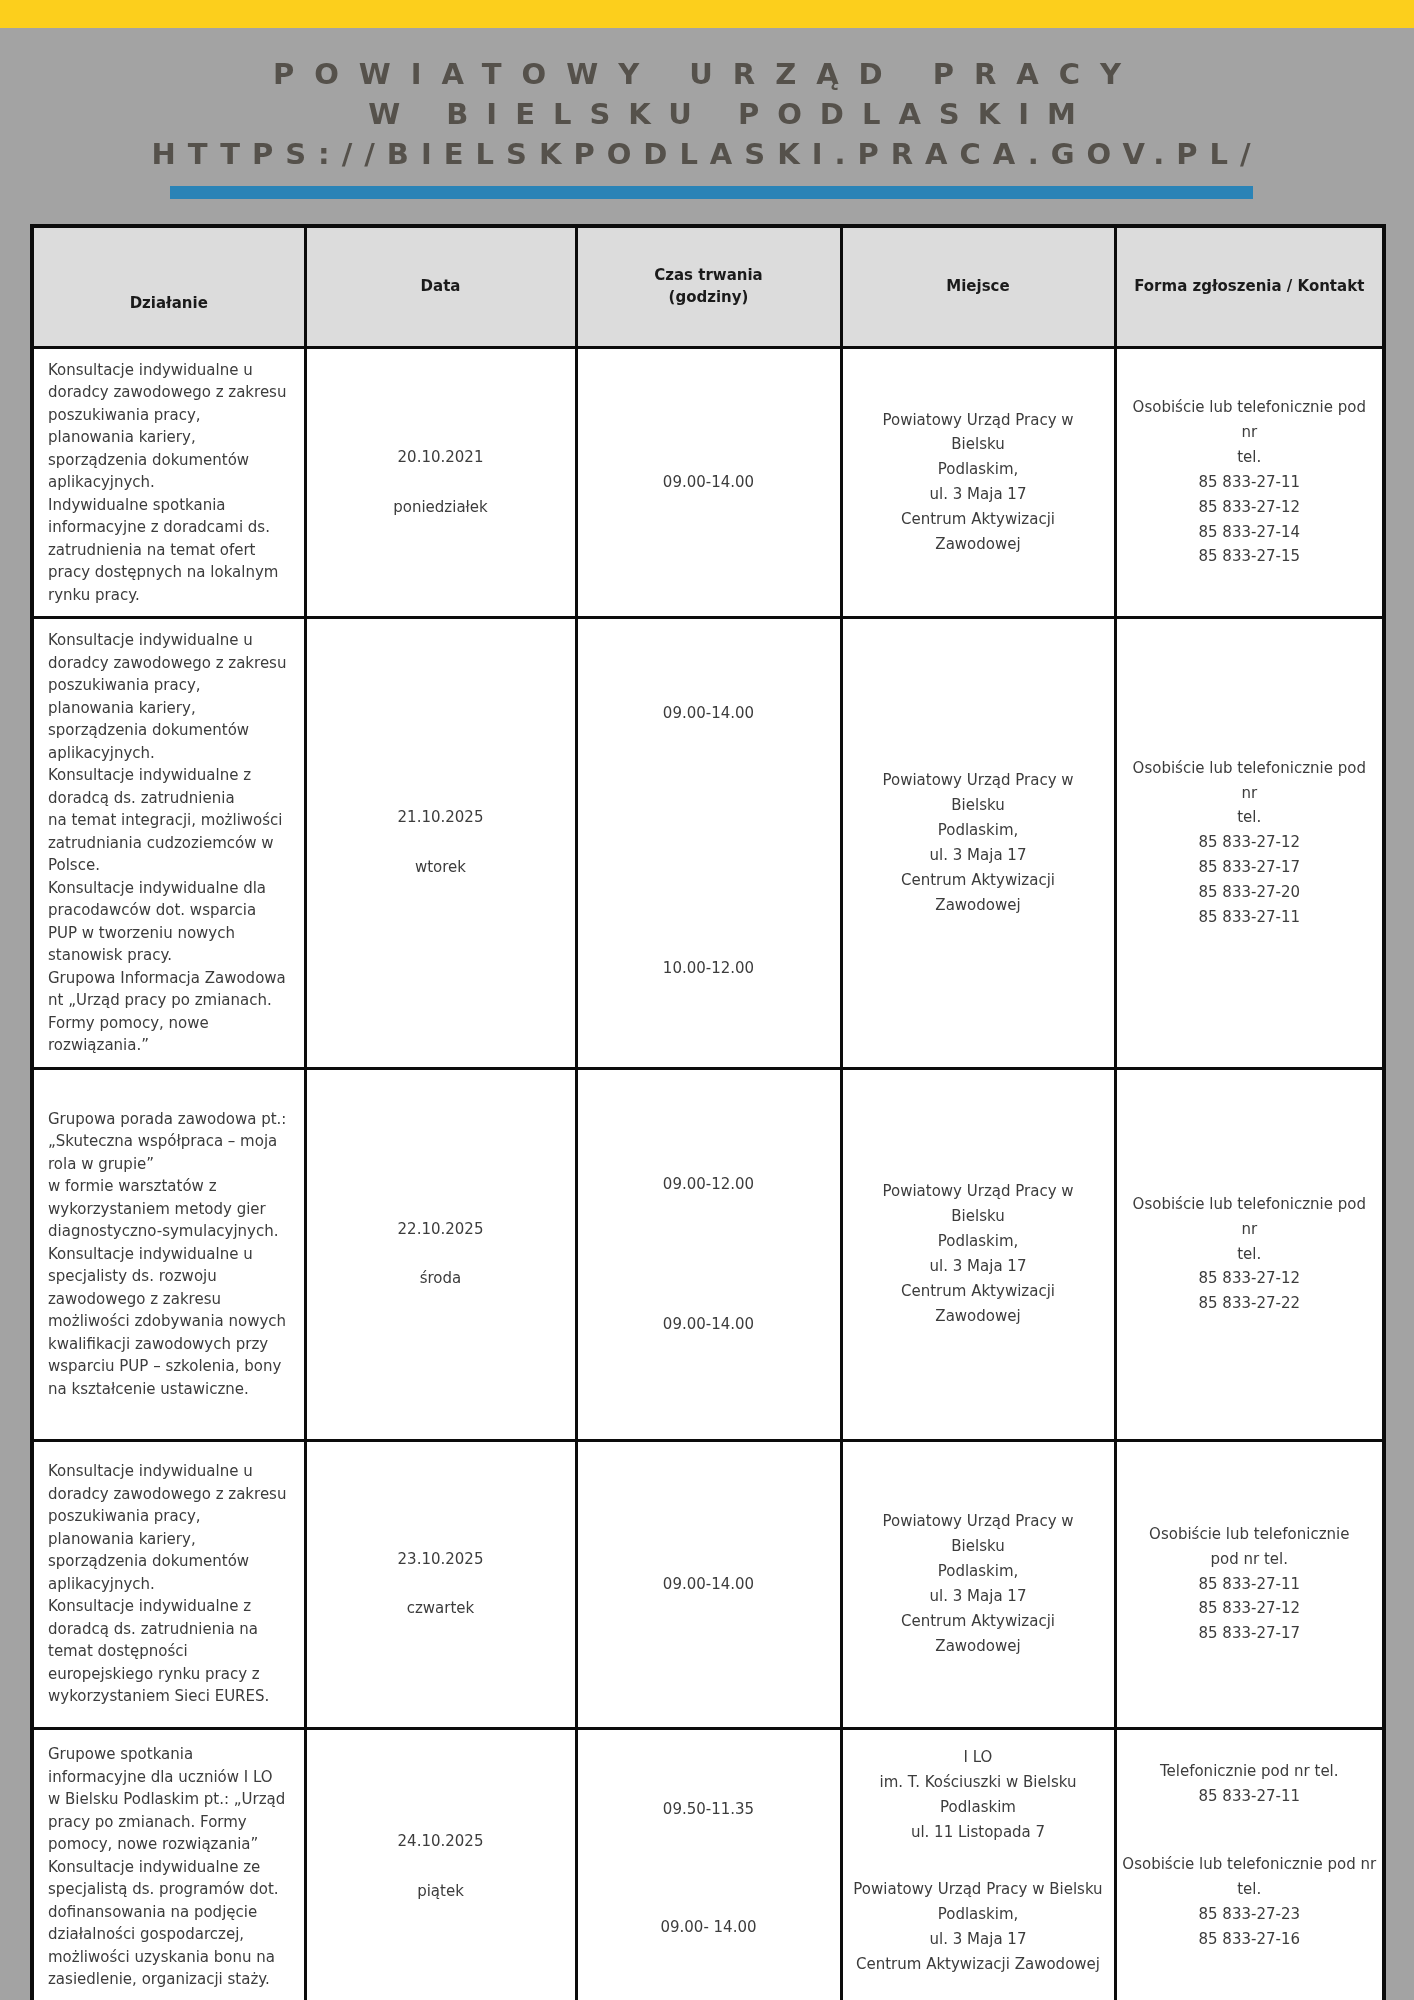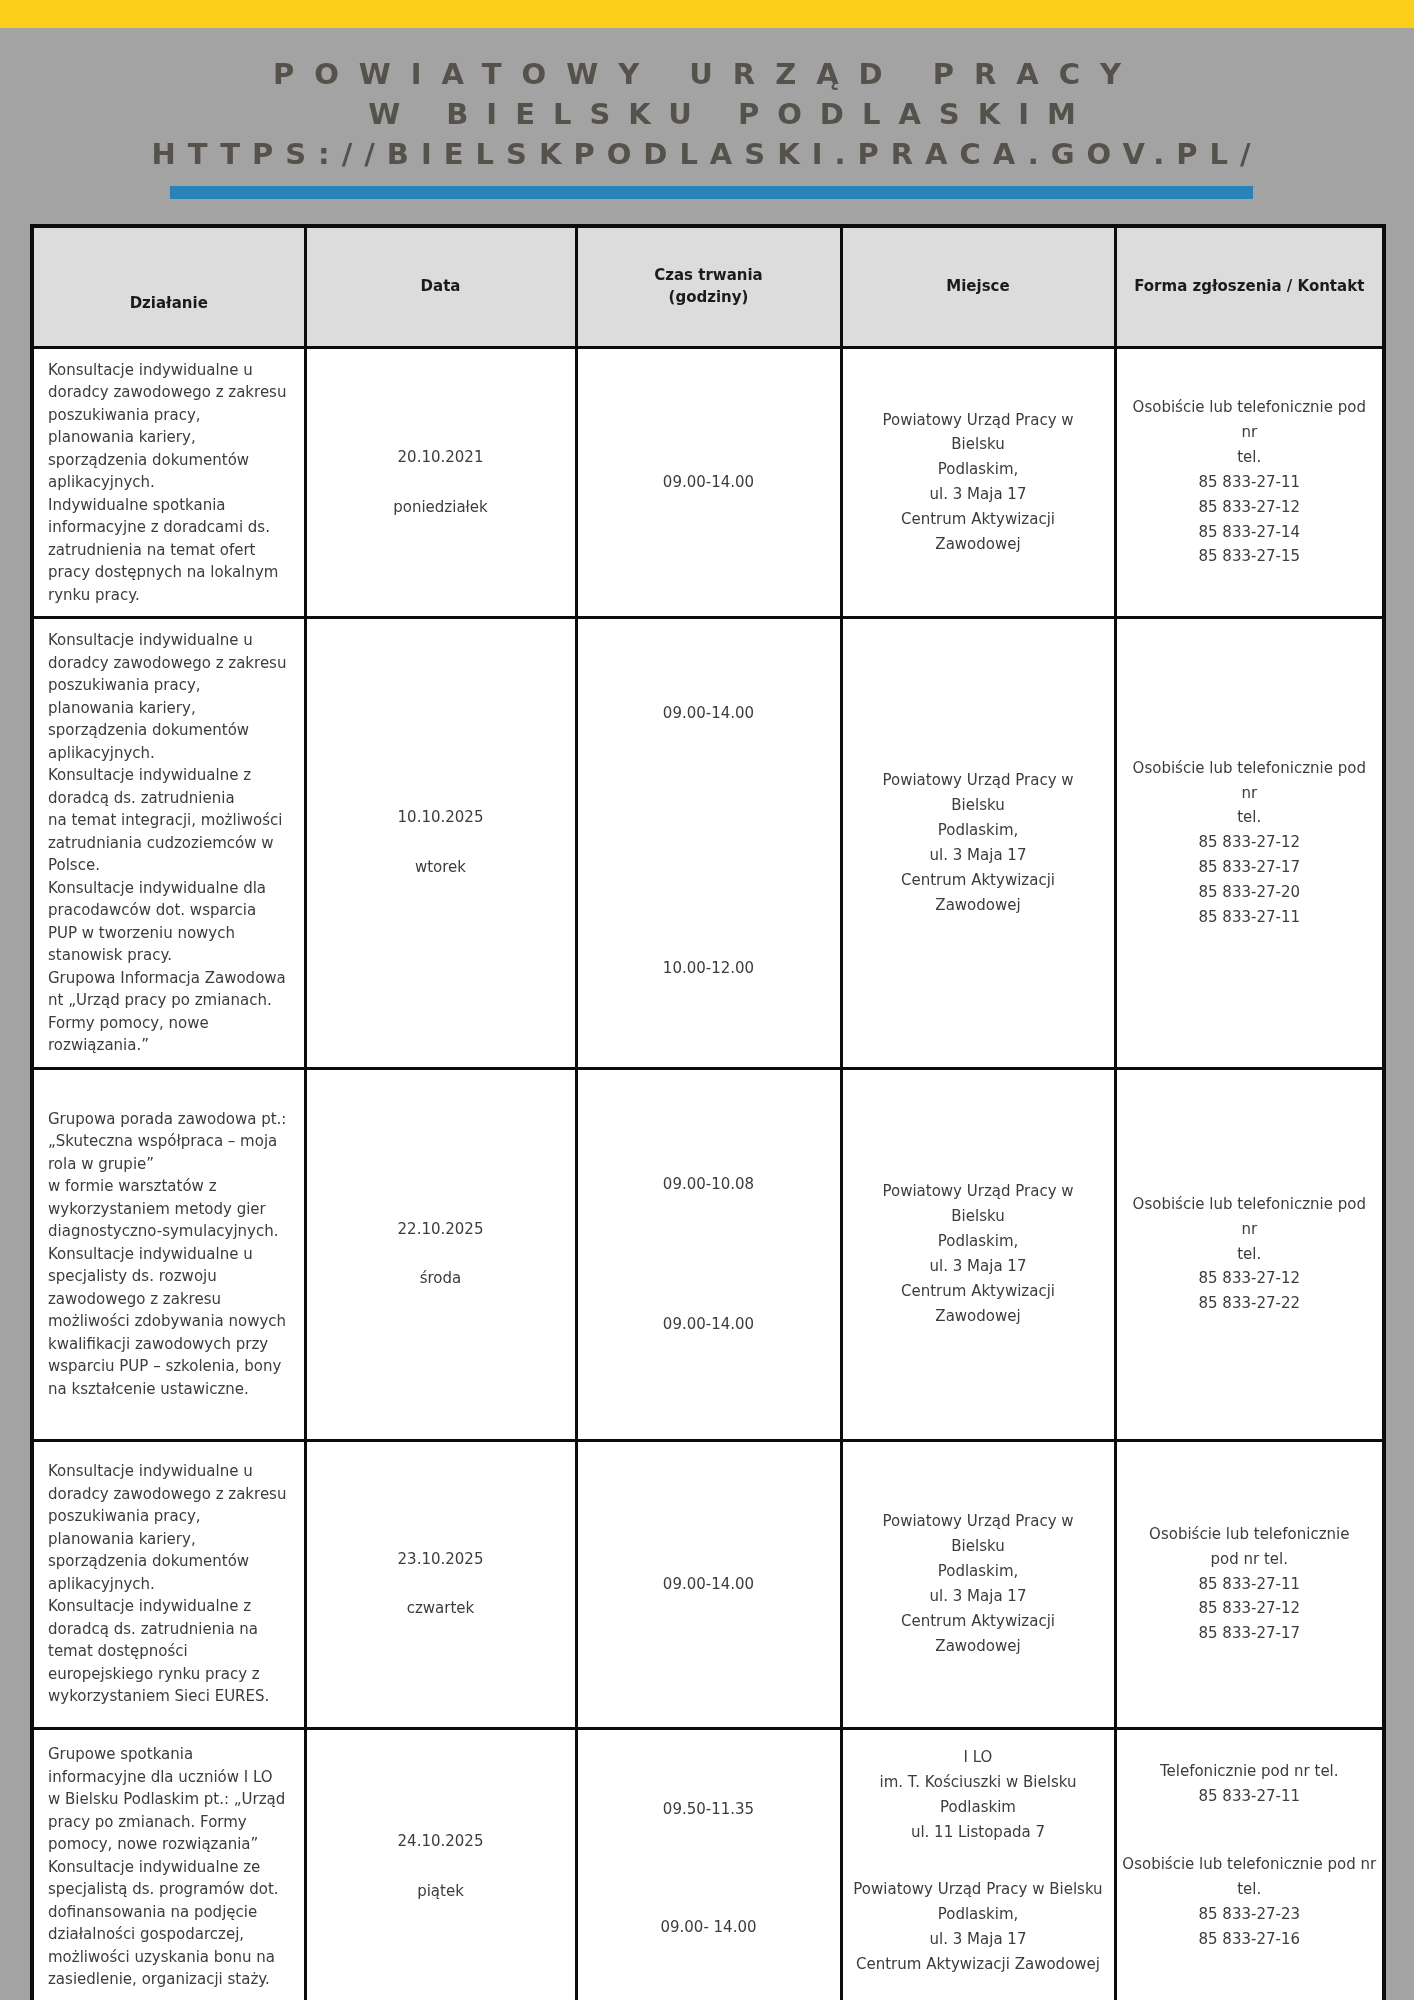--- a/index.html
+++ b/index.html
@@ -126,21 +126,21 @@
 85 833-27-15</td>
     </tr>
 
     <tr class="r2">
       <td class="action">Konsultacje indywidualne u doradcy zawodowego z zakresu poszukiwania pracy, planowania kariery, sporządzenia dokumentów aplikacyjnych.
 Konsultacje indywidualne z doradcą ds. zatrudnienia
 na temat integracji, możliwości zatrudniania cudzoziemców w Polsce.
 Konsultacje indywidualne dla pracodawców dot. wsparcia PUP w tworzeniu nowych stanowisk pracy.
 Grupowa Informacja Zawodowa nt „Urząd pracy po zmianach. Formy pomocy, nowe rozwiązania.”</td>
       <td class="mid">
-        <div>10.10.2025</div>
+        <div>21.10.2025</div>
         <div>wtorek</div>
       </td>
       <td class="split">
         <div class="pin" style="top:21%">09.00-14.00</div>
         <div class="pin" style="top:78%">10.00-12.00</div>
       </td>
       <td class="mid">Powiatowy Urząd Pracy w Bielsku
 Podlaskim,
 ul. 3 Maja 17
 Centrum Aktywizacji Zawodowej</td>
@@ -155,21 +155,21 @@
     <tr class="r3">
       <td class="action">Grupowa porada zawodowa pt.:
 „Skuteczna współpraca – moja rola w grupie”
 w formie warsztatów z wykorzystaniem metody gier diagnostyczno-symulacyjnych.
 Konsultacje indywidualne u specjalisty ds. rozwoju zawodowego z zakresu możliwości zdobywania nowych kwalifikacji zawodowych przy wsparciu PUP – szkolenia, bony na kształcenie ustawiczne.</td>
       <td class="mid">
         <div>22.10.2025</div>
         <div>środa</div>
       </td>
       <td class="split">
-        <div class="pin" style="top:31%">09.00-10.08</div>
+        <div class="pin" style="top:31%">09.00-12.00</div>
         <div class="pin" style="top:69%">09.00-14.00</div>
       </td>
       <td class="mid">Powiatowy Urząd Pracy w Bielsku
 Podlaskim,
 ul. 3 Maja 17
 Centrum Aktywizacji Zawodowej</td>
       <td class="mid">Osobiście lub telefonicznie pod nr
 tel.
 85 833-27-12
 85 833-27-22</td>

